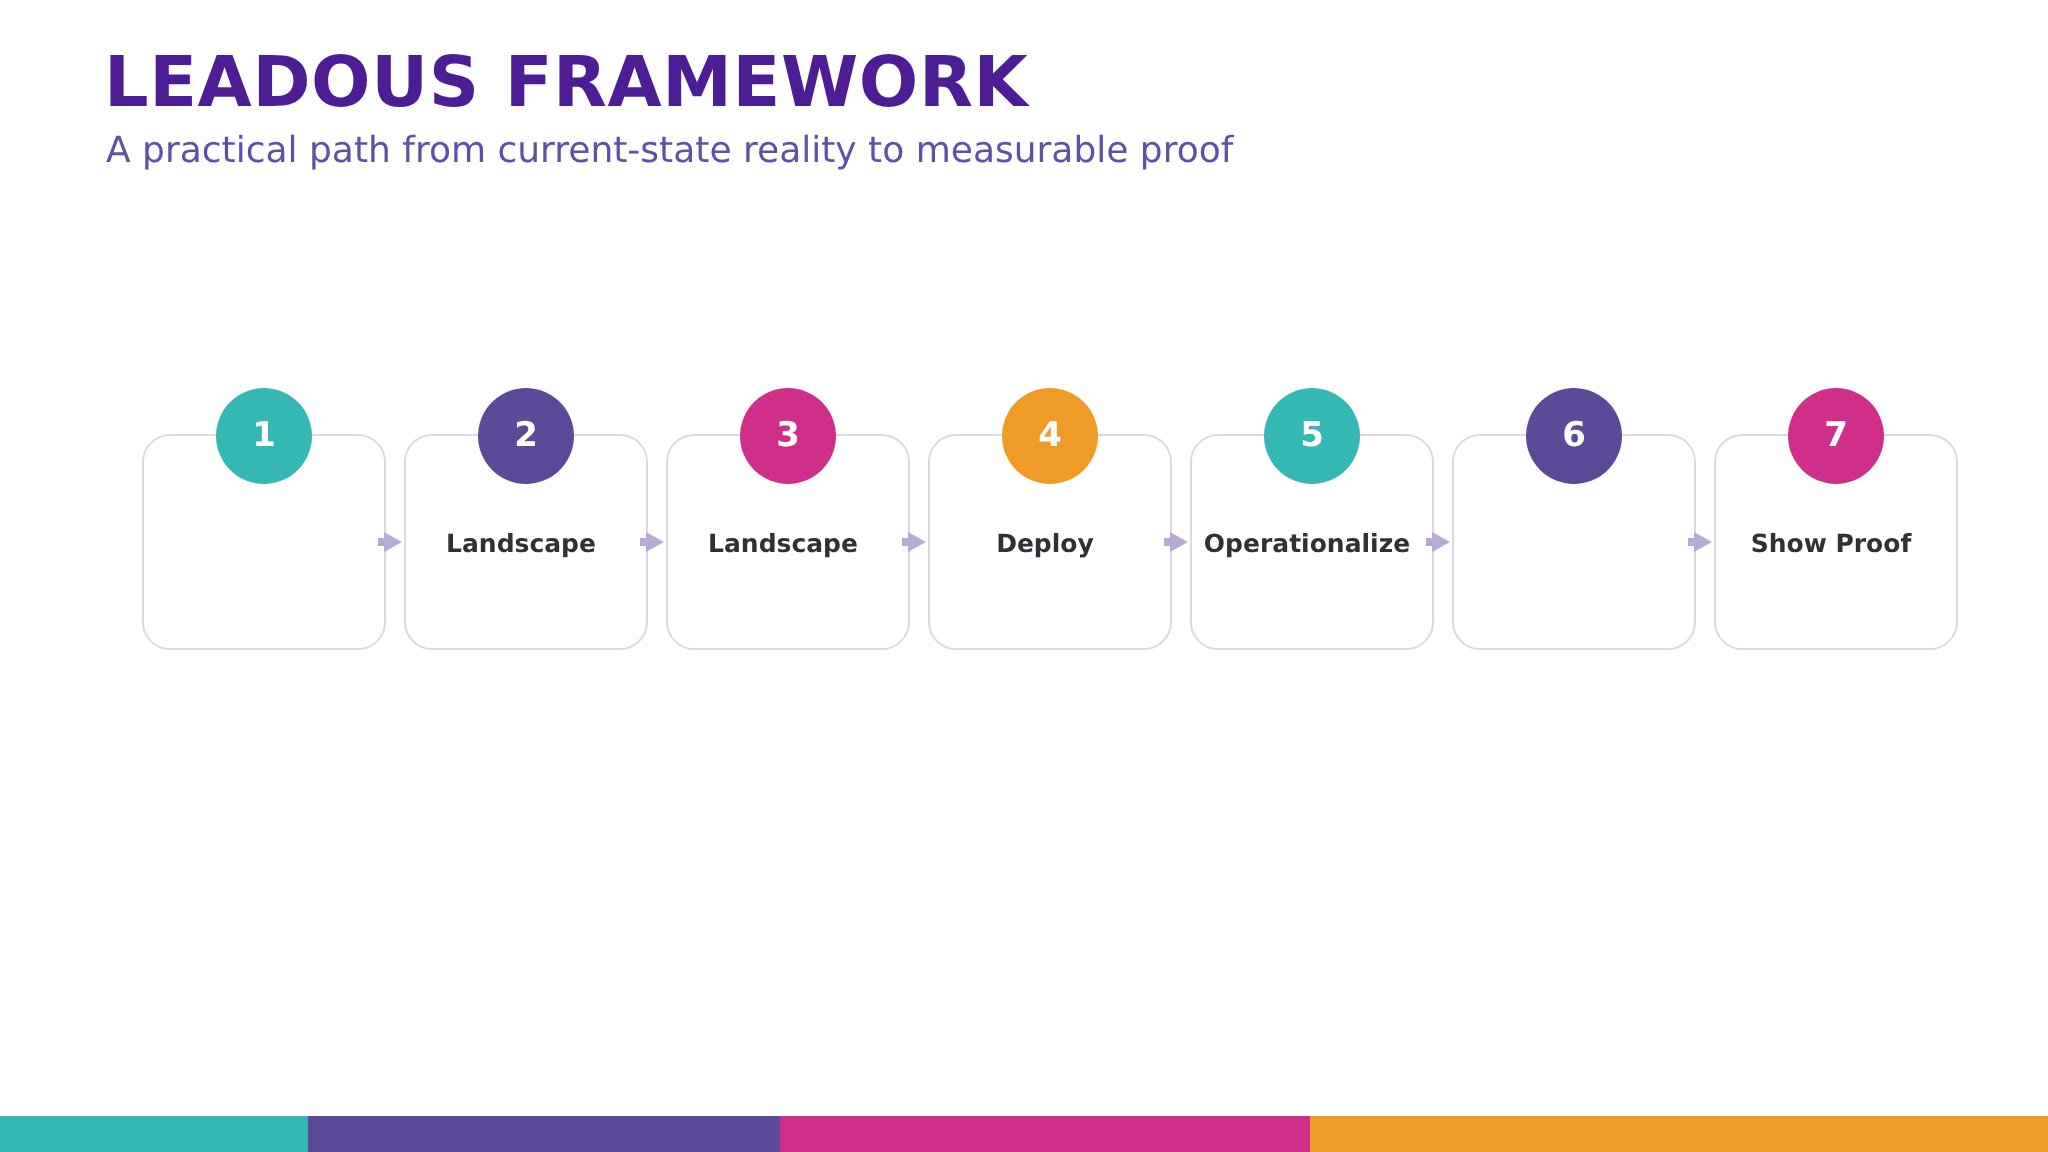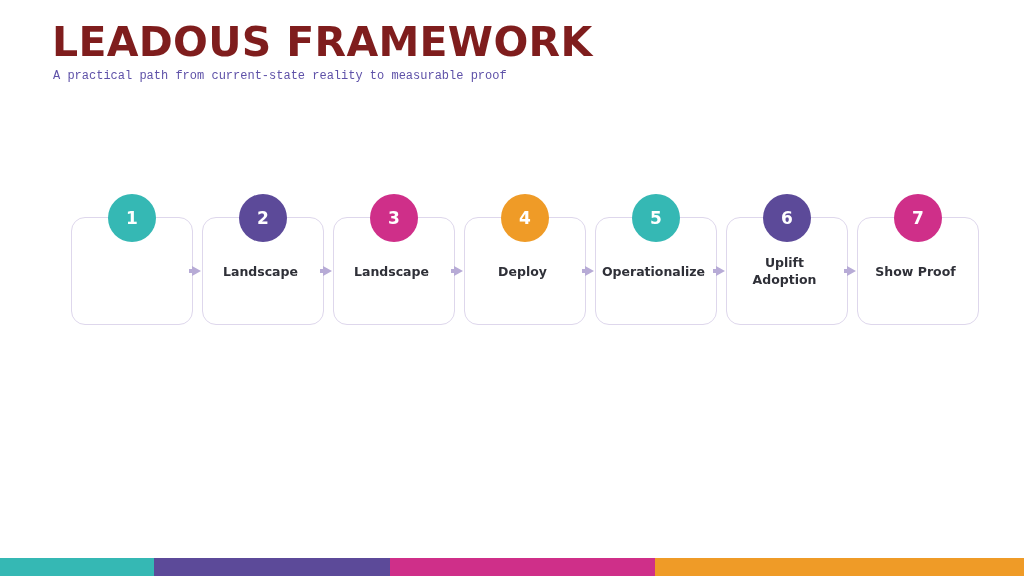--- a/index.html
+++ b/index.html
@@ -15,35 +15,34 @@
     position: relative;
   }
 
   
   .header {
     position: absolute;
     left: 52px;
     top: 22px;
   }
   .deck-title {
-    font-size: 41px;
+    font-size: 35px;
     font-weight: bold;
     letter-spacing: 0.3px;
-    color: #7f1d1d;
+    color: #4c1d95;
     line-height: 40px;
     margin: 0;
     white-space: nowrap;
   }
   .deck-subtitle {
-    font-size: 12px;
+    font-size: 18px;
     color: #5e51a8;
     line-height: 18px;
     margin: 5px 0 0 1px;
     white-space: nowrap;
-    font-family: Liberation Mono, monospace;
   }
 
   
   .flow {
     position: absolute;
     left: 71px;
     top: 217px;
     width: 908px;
     height: 108px;
     display: flex;
@@ -173,22 +172,20 @@
     <div class="step" style="border-color: rgb(222, 215, 236);">
       <div class="badge" style="background: rgb(53, 184, 180);">5</div>
       <div class="step-label">Operationalize</div>
     </div>
     <div class="connector">
       <div class="arrow-tail" style="background: rgb(183, 171, 214);"></div>
       <div class="arrow" style="border-left-color: rgb(183, 171, 214);"></div>
     </div>
     <div class="step" style="border-color: rgb(222, 215, 236);">
       <div class="badge" style="background: rgb(92, 74, 153);">6</div>
-      <div class="step-label">Uplift
-Adoption</div>
     </div>
     <div class="connector">
       <div class="arrow-tail" style="background: rgb(183, 171, 214);"></div>
       <div class="arrow" style="border-left-color: rgb(183, 171, 214);"></div>
     </div>
     <div class="step" style="border-color: rgb(222, 215, 236);">
       <div class="badge" style="background: rgb(207, 47, 137);">7</div>
       <div class="step-label">Show Proof</div>
     </div>
   </div>

